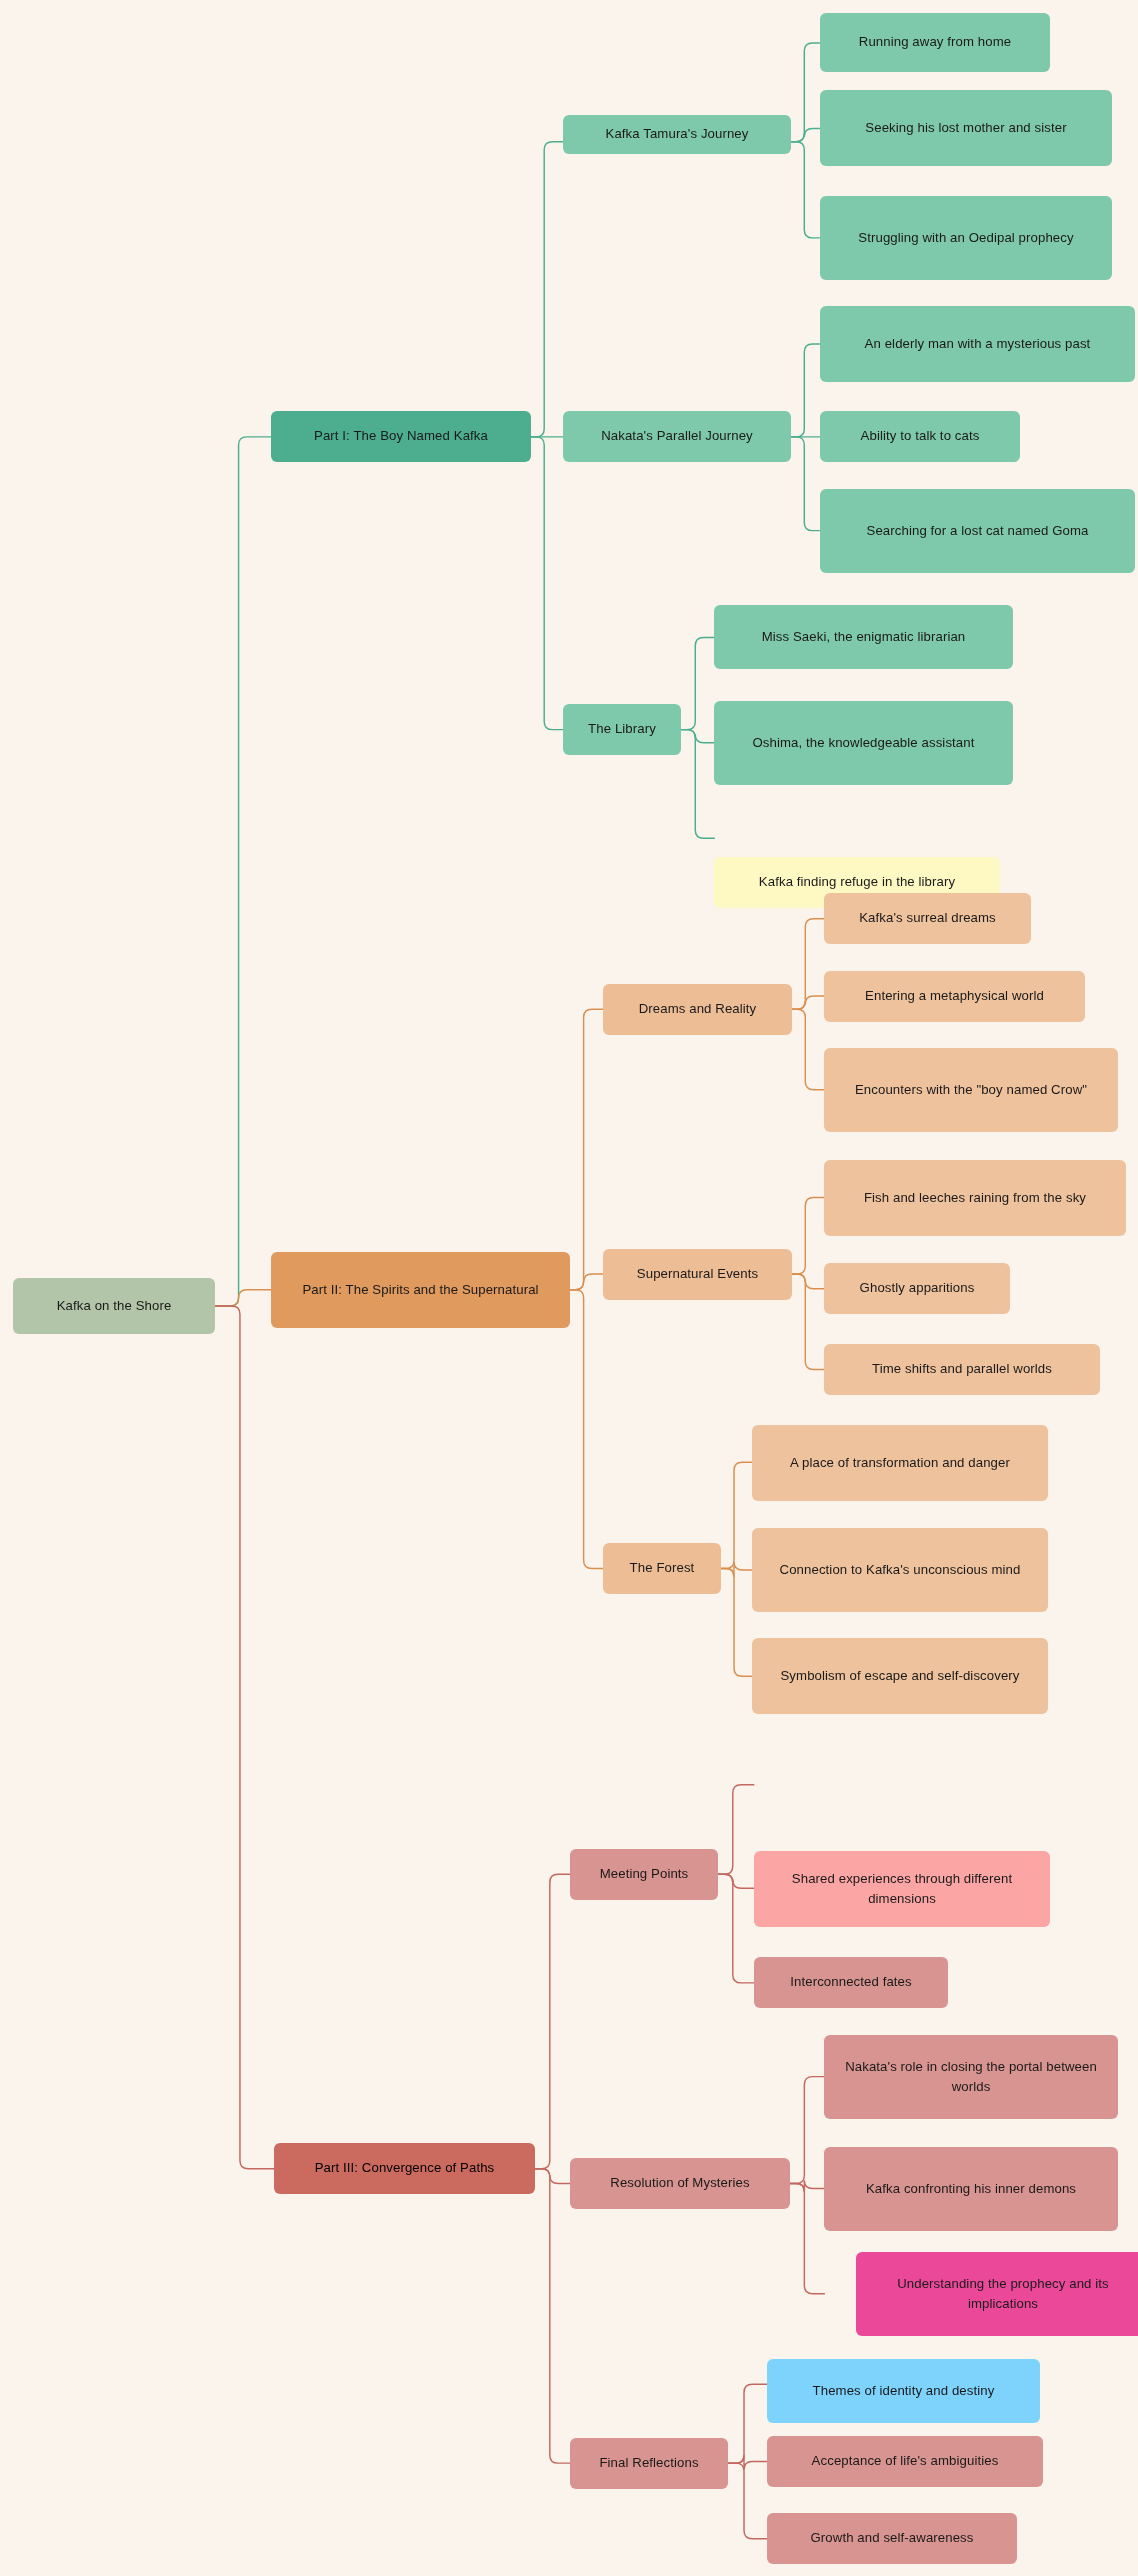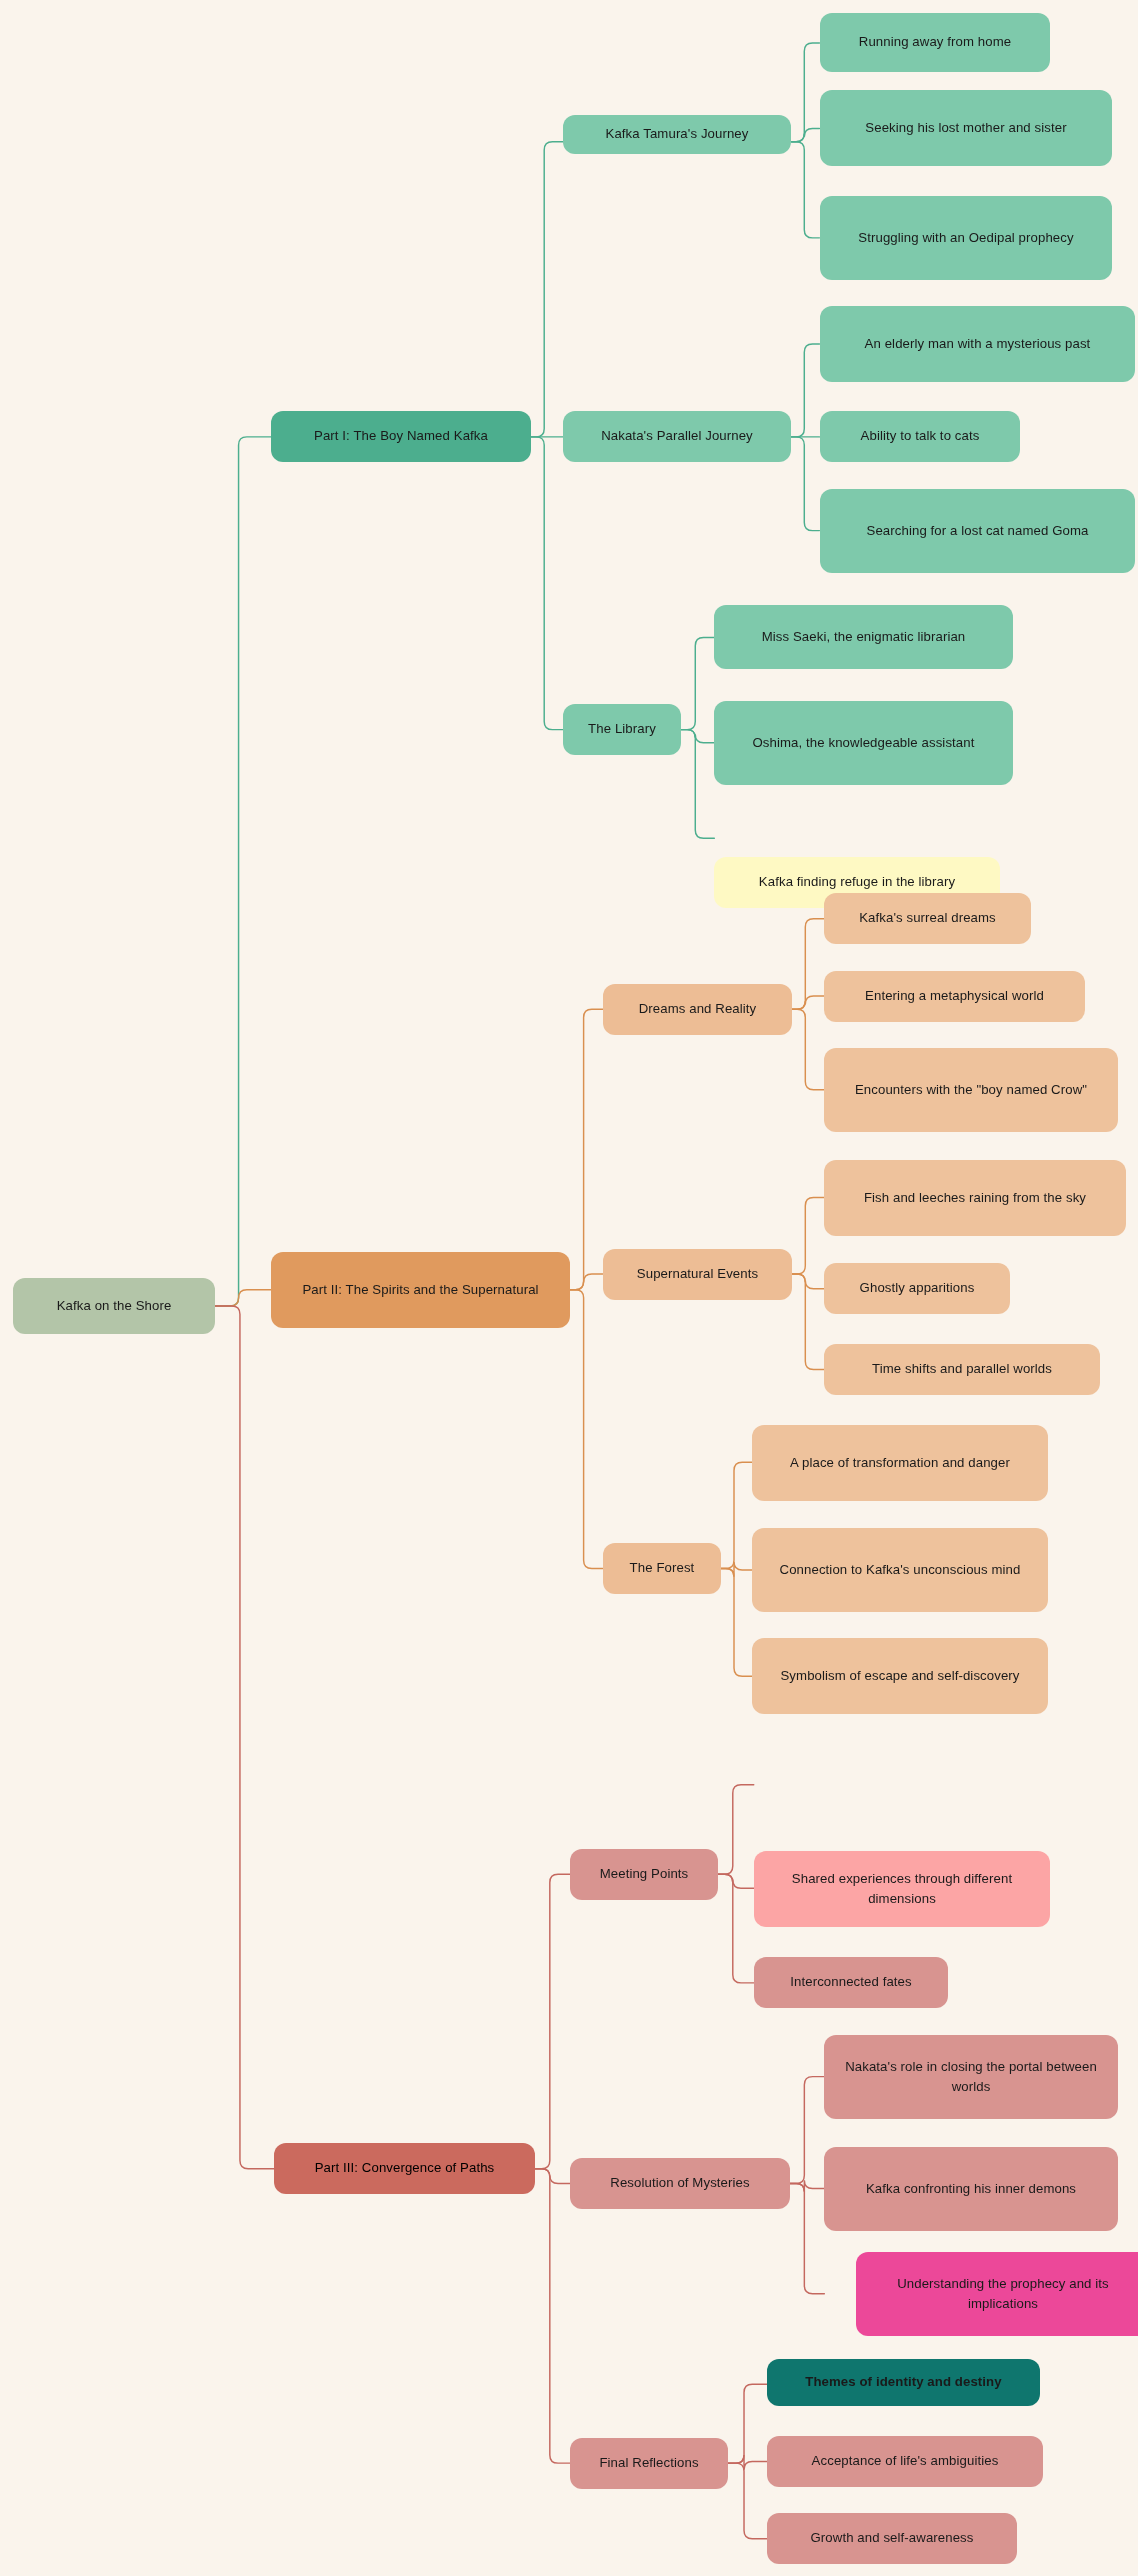--- a/index.html
+++ b/index.html
@@ -8,21 +8,21 @@
     background:#faf4ec;
     font-family:"Liberation Sans", sans-serif;
     position:relative;
     overflow:hidden;
   }
   #canvas{position:absolute;inset:0;}
   #edges{position:absolute;left:0;top:0;width:1138px;height:2576px;pointer-events:none;}
   .node{
     position:absolute;
     box-sizing:border-box;
-    border-radius:12px;
+    border-radius:6px;
     display:flex;
     align-items:center;
     justify-content:center;
     text-align:center;
     color:#1a1a1a;
     font-size:13.2px;
     line-height:1.55;
     padding:5.5px 9px;
     letter-spacing:0.1px;
   }
@@ -102,17 +102,17 @@
     <div class="node" style="left: 752px; top: 1638px; width: 296px; height: 76px; background: rgb(238, 194, 156);">Symbolism of escape and self-discovery</div>
     <div class="node white-text" style="left: 274px; top: 2143px; width: 261px; height: 51px; background: rgb(203, 106, 94);">Part III: Convergence of Paths</div>
     <div class="node" style="left: 570px; top: 1849px; width: 148px; height: 51px; background: rgb(216, 148, 144);">Meeting Points</div>
     <div class="node" style="left: 754px; top: 1851px; width: 296px; height: 76px; background: #fca5a5;">Shared experiences through different dimensions</div>
     <div class="node" style="left: 754px; top: 1957px; width: 194px; height: 51px; background: rgb(216, 148, 144);">Interconnected fates</div>
     <div class="node" style="left: 570px; top: 2158px; width: 220px; height: 51px; background: rgb(216, 148, 144);">Resolution of Mysteries</div>
     <div class="node" style="left: 824px; top: 2035px; width: 294px; height: 84px; background: rgb(216, 148, 144);">Nakata's role in closing the portal between worlds</div>
     <div class="node" style="left: 824px; top: 2147px; width: 294px; height: 84px; background: rgb(216, 148, 144);">Kafka confronting his inner demons</div>
     <div class="node" style="left: 824px; top: 2252px; width: 294px; height: 84px; background: #ec4899; margin-left: 32px;">Understanding the prophecy and its implications</div>
     <div class="node" style="left: 570px; top: 2438px; width: 158px; height: 51px; background: rgb(216, 148, 144);">Final Reflections</div>
-    <div class="node" style="left: 767px; top: 2359px; width: 273px; height: 47px; background: #0f766e; font-weight: bold;">Themes of identity and destiny</div>
+    <div class="node" style="left: 767px; top: 2359px; width: 273px; height: 64px; background: #7dd3fc;">Themes of identity and destiny</div>
     <div class="node" style="left: 767px; top: 2436px; width: 276px; height: 51px; background: rgb(216, 148, 144);">Acceptance of life's ambiguities</div>
     <div class="node" style="left: 767px; top: 2513px; width: 250px; height: 51px; background: rgb(216, 148, 144);">Growth and self-awareness</div>
   </div>
 
 
 </body></html>

